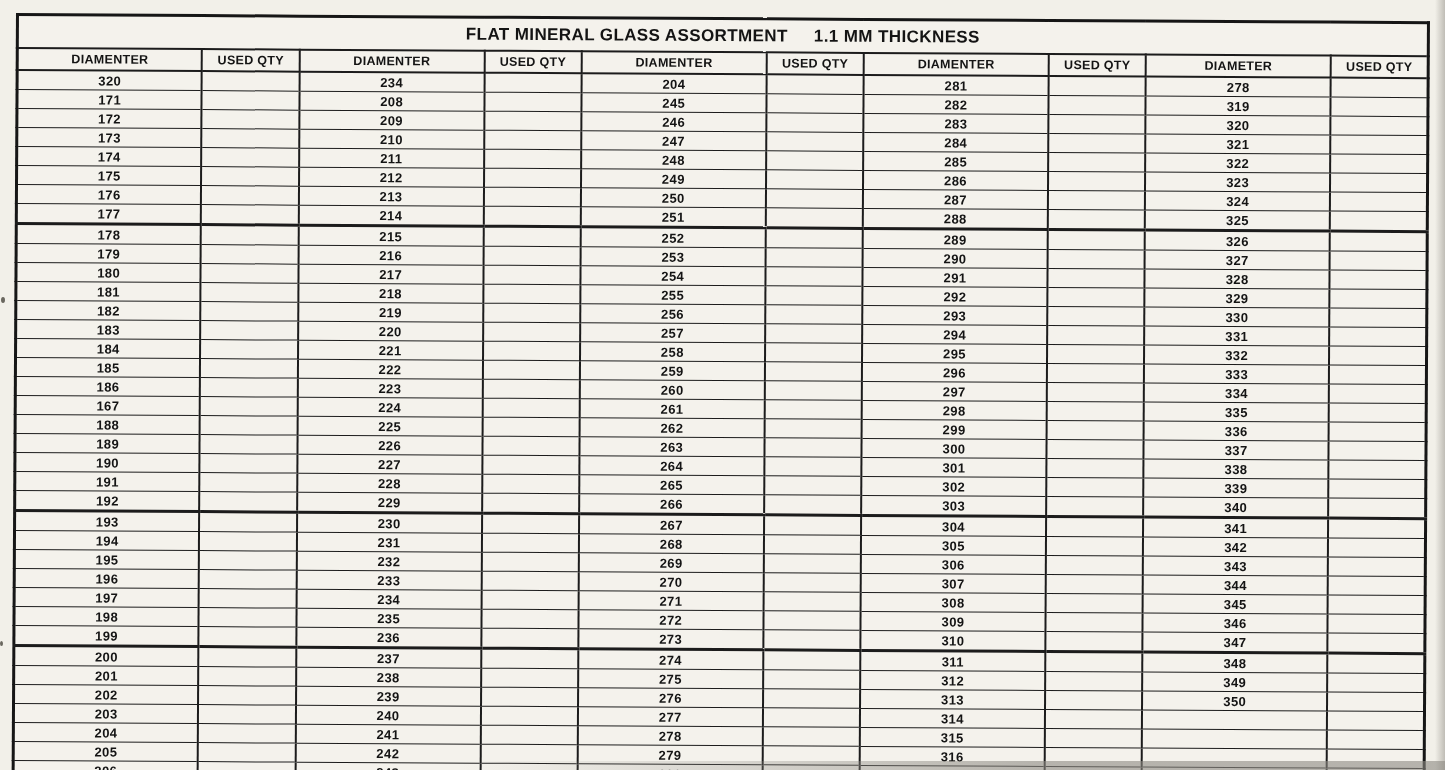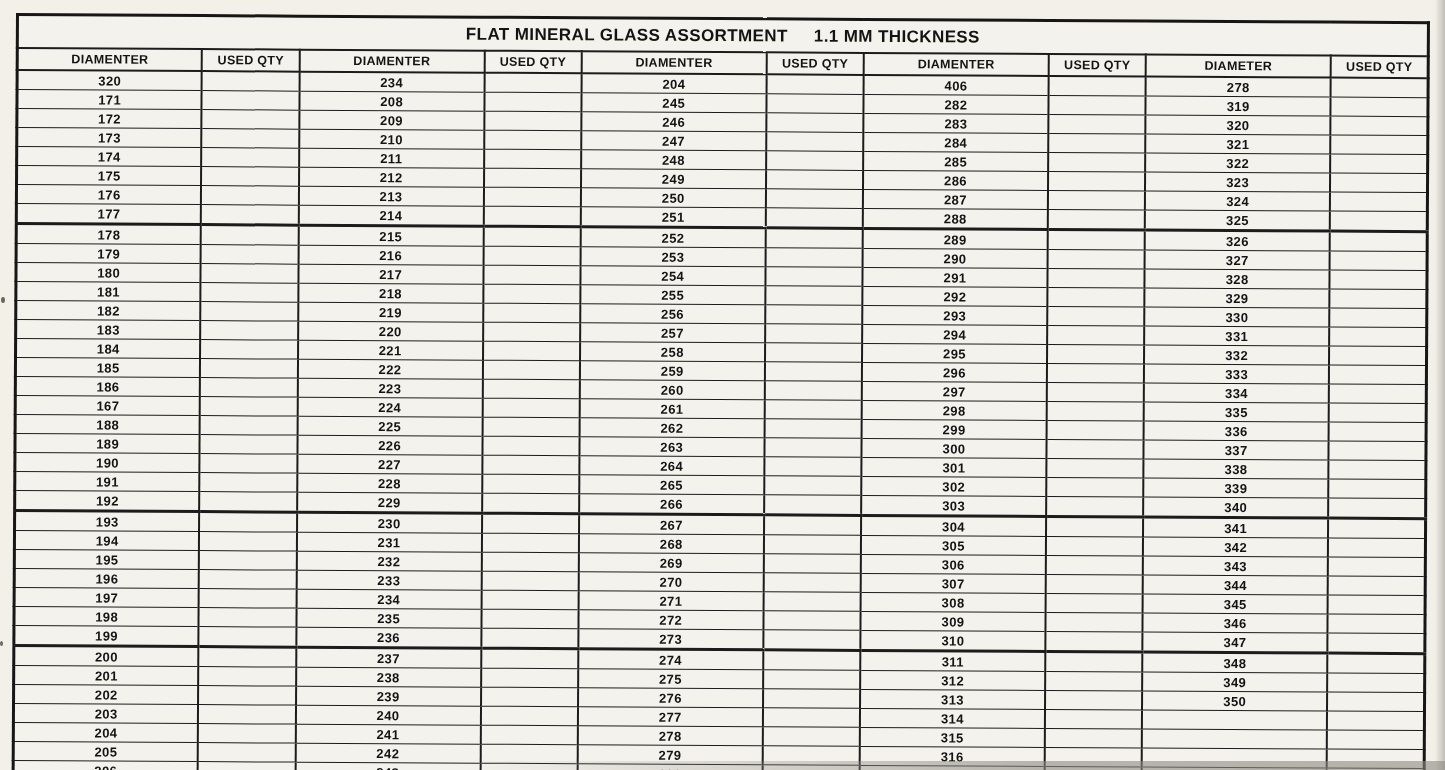--- a/index.html
+++ b/index.html
@@ -104,21 +104,21 @@
         </tr>
     </thead>
     <tbody id="table-body">
         <tr>
           <td>320</td>
           <td></td>
           <td>234</td>
           <td></td>
           <td>204</td>
           <td></td>
-          <td>406</td>
+          <td>281</td>
           <td></td>
           <td>278</td>
           <td></td>
         </tr>
         <tr>
           <td>171</td>
           <td></td>
           <td>208</td>
           <td></td>
           <td>245</td>

